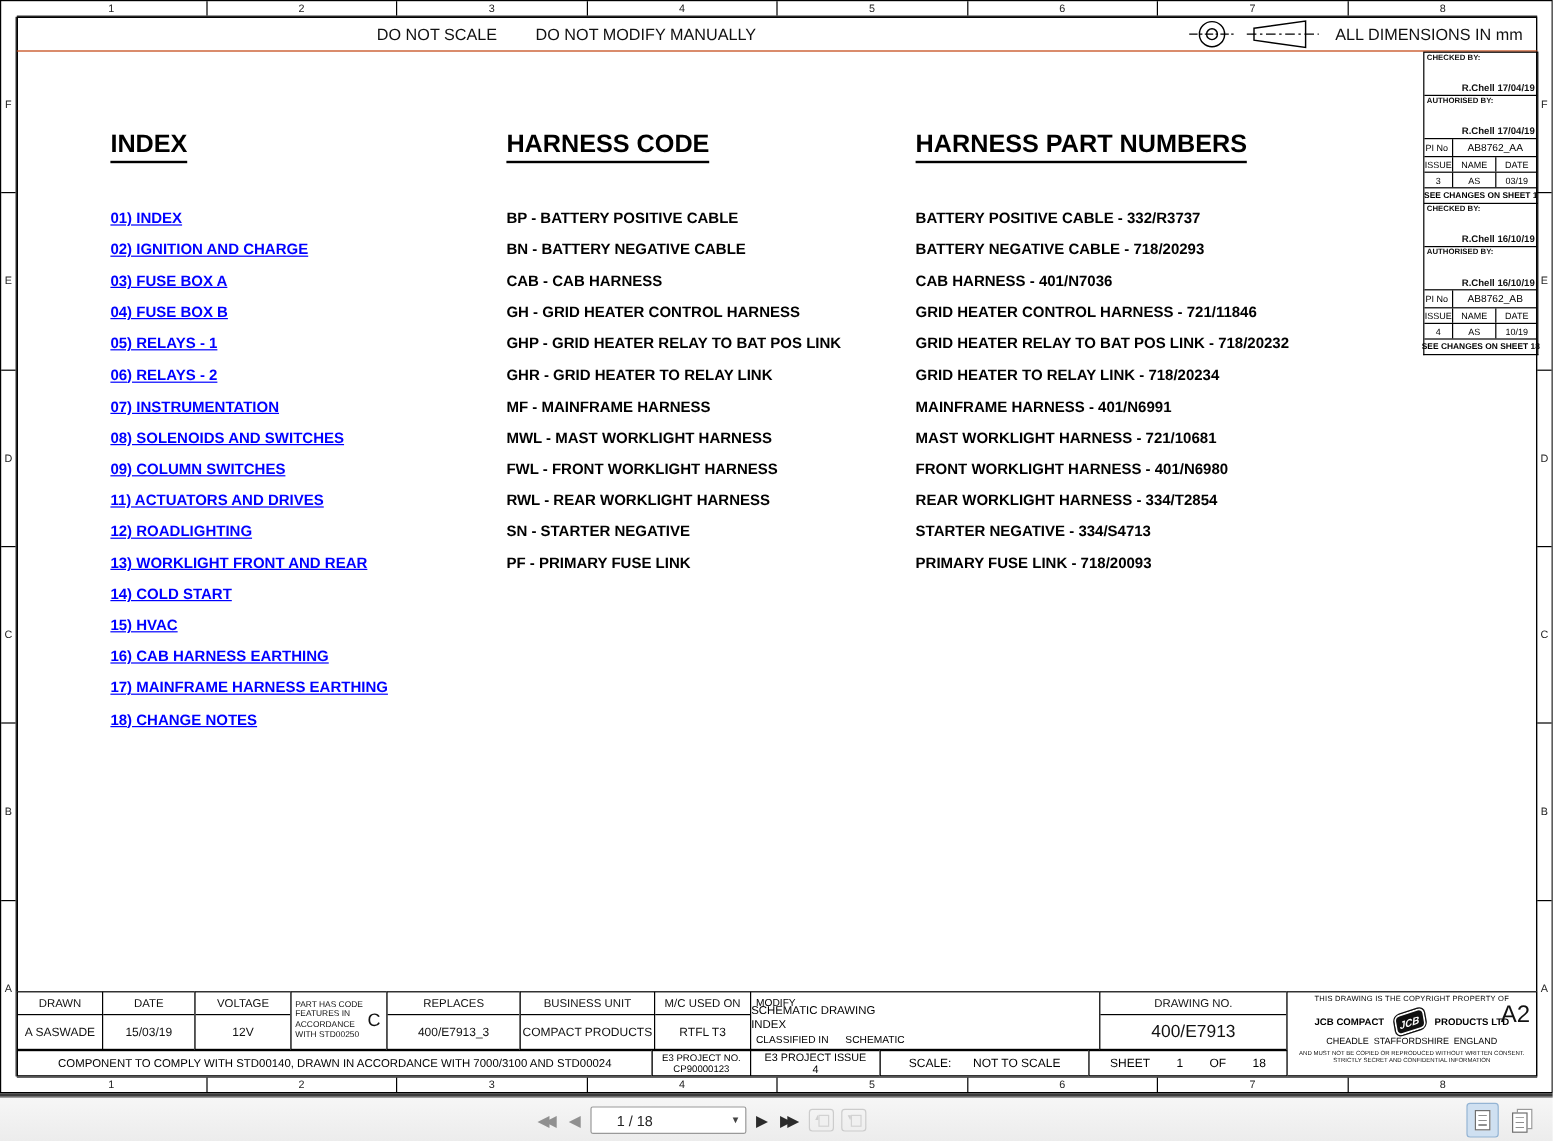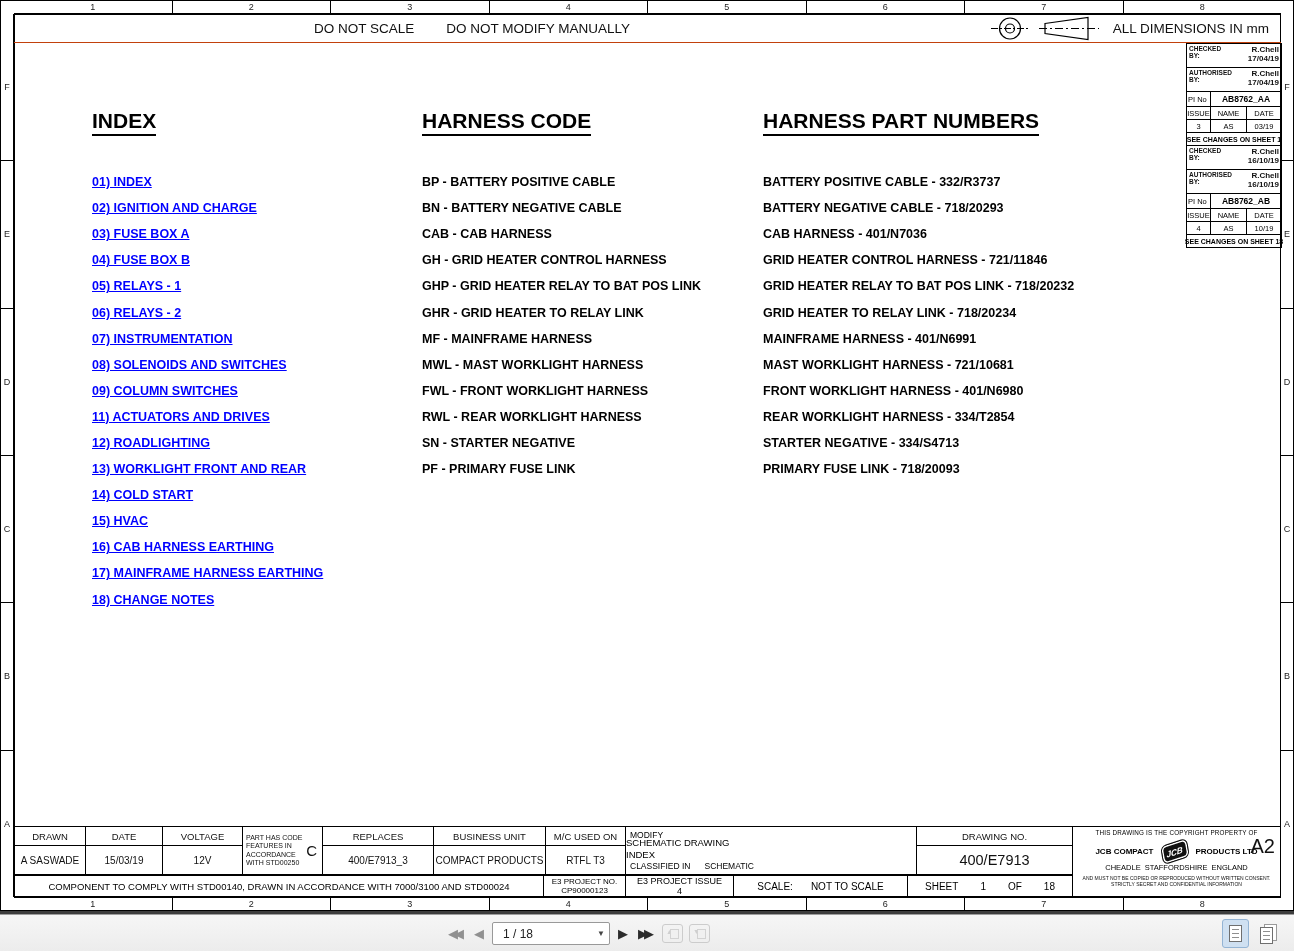--- a/index.html
+++ b/index.html
@@ -28,26 +28,26 @@
   .header-notes { position:absolute; left:300px; top:0; height:29px; display:flex; align-items:center; gap:32px; font-size:13.5px; color:#111; }
   .proj-symbol { position:absolute; left:975px; top:1px; }
   .dims-note { position:absolute; right:12px; top:0; height:29px; display:flex; align-items:center; font-size:13.5px; color:#111; }
 
   
   .rev-blocks { position:absolute; left:1185px; top:42px; width:96px; }
   .rev-block { border:1px solid #000; border-top:none; }
   .rev-block:first-child { border-top:1px solid #000; }
   .rev-row { border-bottom:1px solid #000; }
   .rev-block .rev-row:last-child { border-bottom:none; }
-  .rev-signoff { height:24px; padding:1px 2px; display:flex; flex-direction:row; justify-content:space-between; }
+  .rev-signoff { height:36px; padding:1px 2px; display:flex; flex-direction:column; justify-content:space-between; }
   .rev-lbl { font-size:6.5px; font-weight:bold; color:#111; }
   .rev-val { font-size:8px; font-weight:bold; color:#111; text-align:right; }
   .rev-pi { height:15px; display:flex; align-items:stretch; }
   .pi-lbl { width:24px; border-right:1px solid #000; font-size:7.5px; display:flex; align-items:center; padding-left:1px; }
-  .pi-val { flex:1; font-size:8.5px; font-weight:bold; display:flex; align-items:center; justify-content:center; }
+  .pi-val { flex:1; font-size:8.5px; font-weight:normal; display:flex; align-items:center; justify-content:center; }
   .rev-tbl { height:13px; display:flex; align-items:stretch; font-size:7.5px; }
   .rev-tbl .c1 { width:24px; border-right:1px solid #000; display:flex; align-items:center; justify-content:center; }
   .rev-tbl .c2 { flex:1; border-right:1px solid #000; display:flex; align-items:center; justify-content:center; }
   .rev-tbl .c3 { width:34px; display:flex; align-items:center; justify-content:center; }
   .rev-note { height:12px; font-size:7px; font-weight:bold; display:flex; align-items:center; justify-content:center; white-space:nowrap; }
 
   
   .col { position:absolute; top:108px; }
   .col-index { left:91px; }
   .col-code { left:421px; }
@@ -94,21 +94,21 @@
   .c-sheet   { left:893px;top:49px; width:166px; height:22px; display:flex; align-items:center; justify-content:center; gap:22px; font-size:10px; }
 
   
   .page-edge { position:absolute; left:0; top:911px; width:1294px; height:3px; background:#3d3d3d; }
   .toolbar { position:absolute; left:0; top:914px; width:1294px; height:37px; background:linear-gradient(#f6f6f6,#ececec); border-top:1px solid #9e9e9e; }
   .nav-group { position:absolute; left:446px; top:0; height:37px; display:flex; align-items:center; gap:6px; }
   .nav-btn { font-size:13px; line-height:1; cursor:pointer; padding:3px 2px; user-select:none; }
   .nav-btn.disabled { color:#909090; }
   .nav-btn.enabled { color:#2b2b2b; }
   .dbl { letter-spacing:-4px; padding-right:6px; }
-  .page-combo { width:118px; height:23px; background:#fff; border:1px solid #999; border-radius:2px; display:flex; align-items:center; cursor:pointer; }
+  .page-combo { width:130px; height:23px; background:#fff; border:1px solid #999; border-radius:2px; display:flex; align-items:center; cursor:pointer;padding-left:11px; }
   .page-combo .combo-text { flex:1; padding-left:10px; font-size:12px; color:#222; }
   .combo-caret { width:16px; text-align:center; font-size:8px; color:#444; }
   .hist-btn { width:21px; height:19px; border:1px solid #ccc; border-radius:3px; position:relative; cursor:pointer; background:transparent; }
   .hist-inner { position:absolute; right:3px; bottom:3px; width:9px; height:10px; border:1px solid #d2d2d2; background:#f0f0f0; }
   .hist-arrow { position:absolute; left:3px; top:3px; font-size:7px; color:#cfcfcf; line-height:1; }
   .layout-group { position:absolute; right:12px; top:0; height:37px; display:flex; align-items:center; gap:6px; }
   .layout-btn { width:27px; height:29px; display:flex; align-items:center; justify-content:center; border-radius:3px; border:1px solid transparent; cursor:pointer; }
   .layout-btn.active { background:#cfe0f1; border-color:#94b4d4; }
   .doc-icon { width:13px; height:17px; background:#fff; border:1px solid #6f6f6f; position:relative; }
   .doc-lines { position:absolute; left:2px; right:2px; top:3px; bottom:2px; background:repeating-linear-gradient(to bottom,#8f8f8f 0 1px,transparent 1px 4px); }

